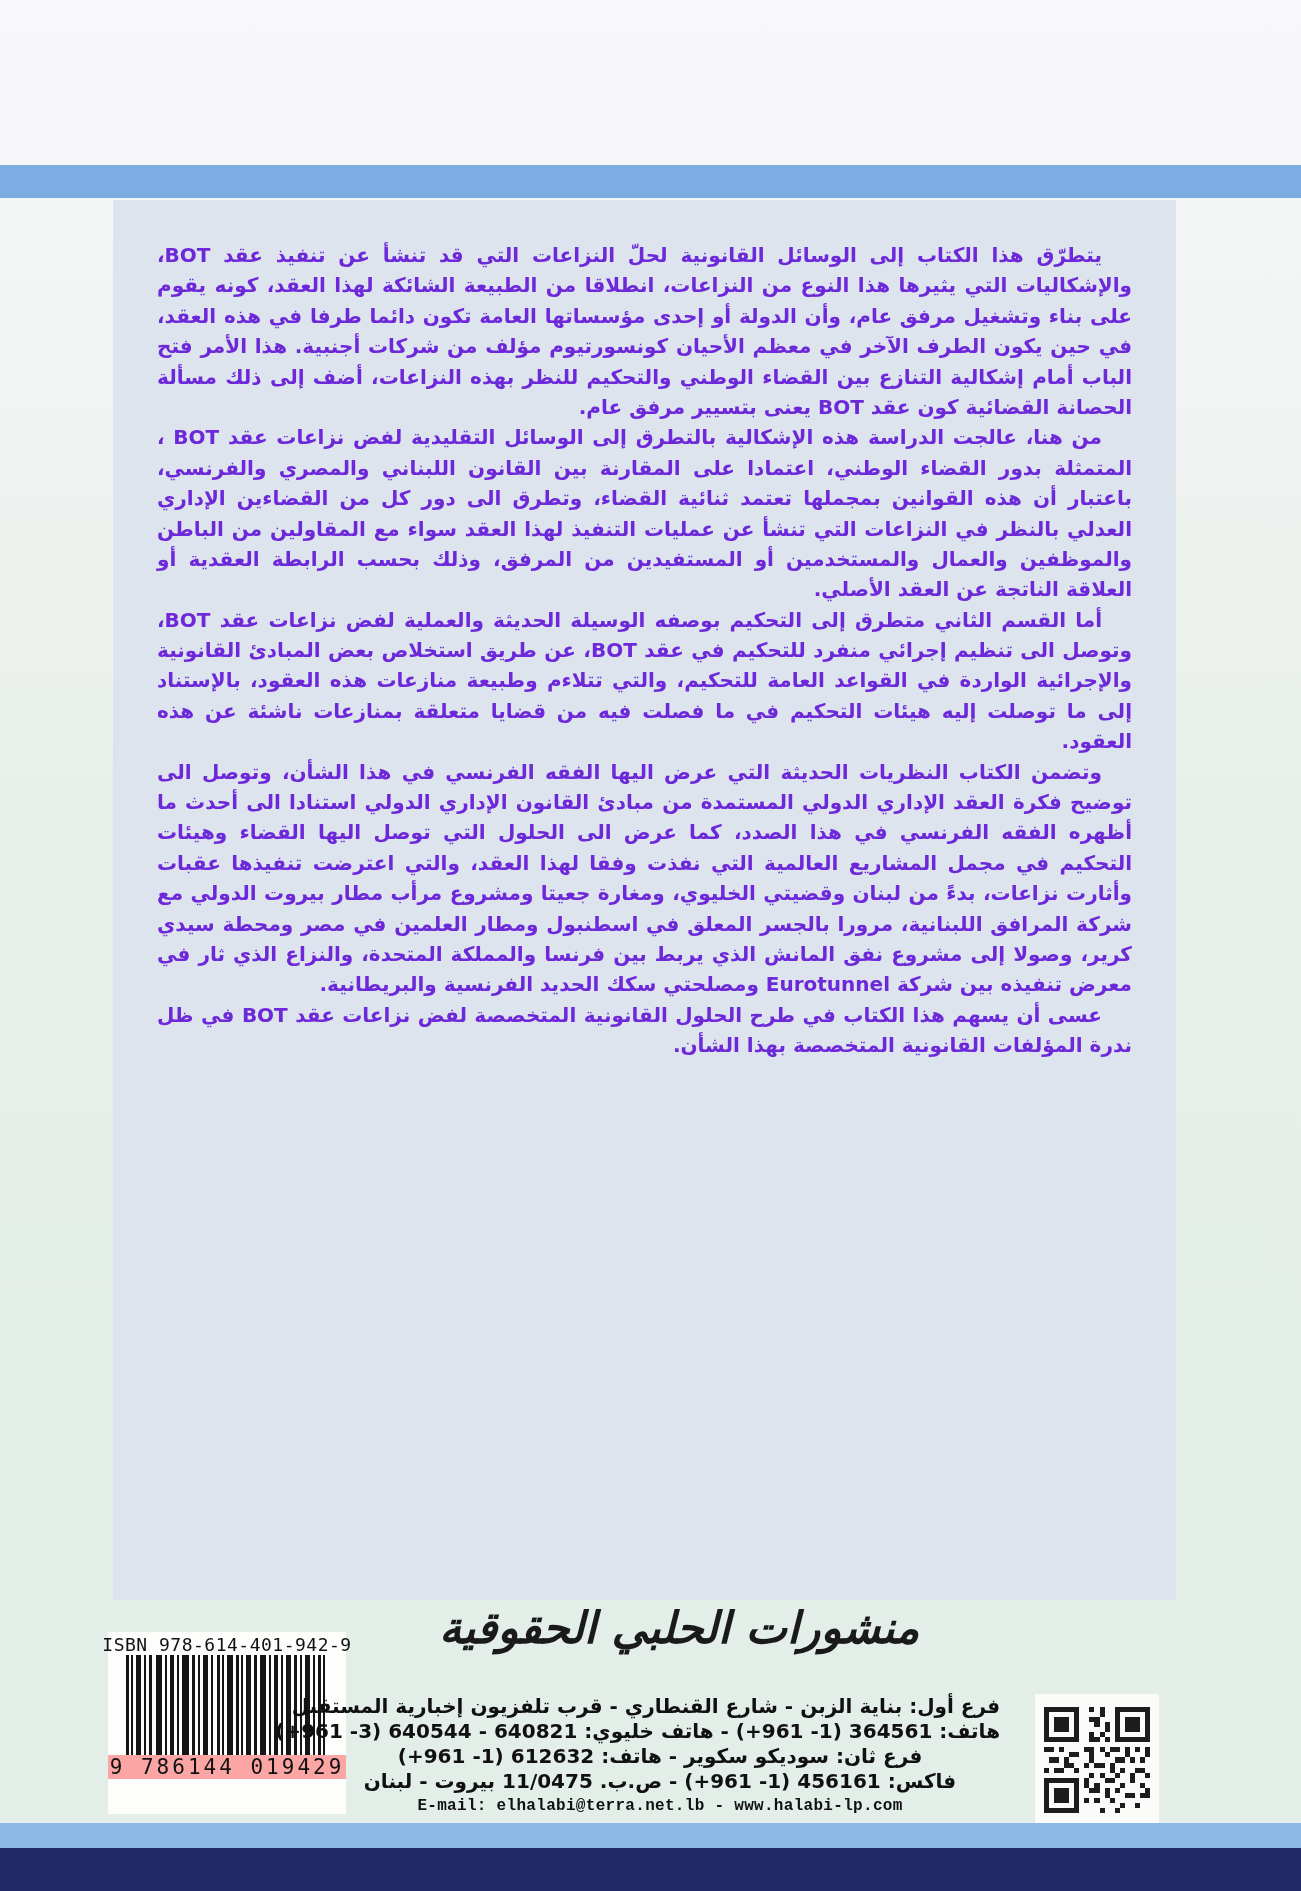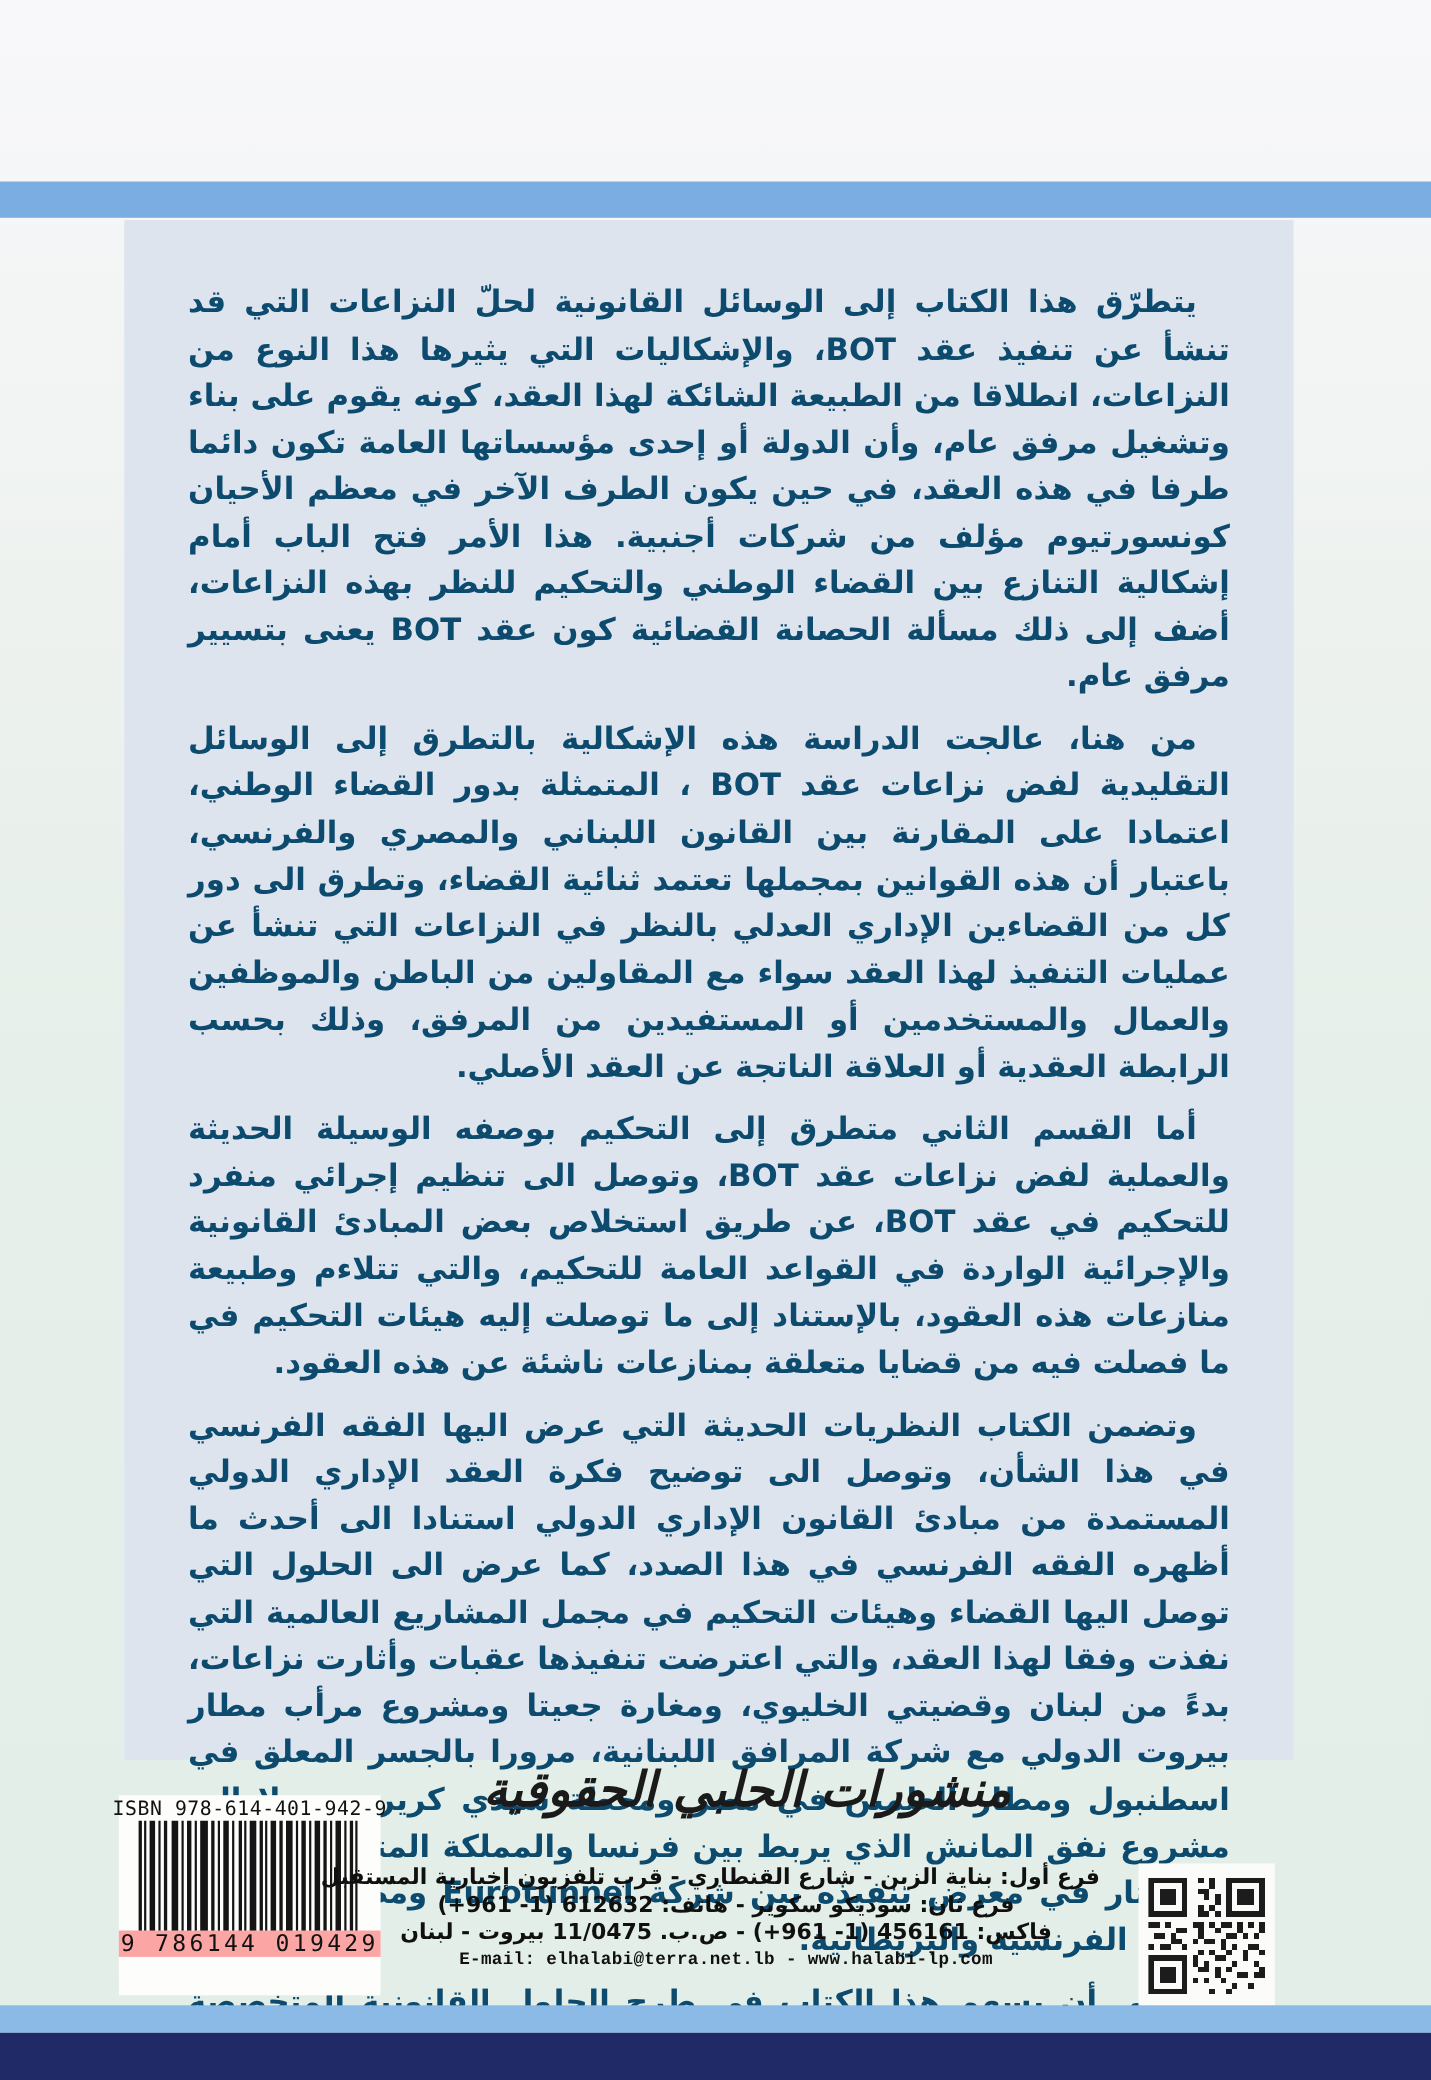--- a/index.html
+++ b/index.html
@@ -17,23 +17,23 @@
   .stripe-bottom-light{position:absolute;left:0;top:1823px;width:100%;height:25px;background:#8cbae7;}
   .stripe-bottom-dark{position:absolute;left:0;top:1848px;width:100%;height:43px;background:#202a66;}
   
   .panel{
     position:absolute;left:113px;top:200px;width:1063px;height:1400px;
     background:#dde4ee;box-sizing:border-box;
     padding:40px 44px 0 44px;
     direction:rtl;
   }
   .para{
-    margin:14px;
-    color:#0c4a6e;
-    font-size:28px;font-weight:bold;
+    margin:0;
+    color:#6d28d9;
+    font-size:20px;font-weight:bold;
     line-height:1.52;
     text-align:justify;
     text-indent:30px;
   }
   
   .logo{
     position:absolute;top:1602px;left:50%;transform:translateX(-44%);
     direction:rtl;
     font-family:"DejaVu Sans",sans-serif;
     font-size:44px;font-weight:bold;font-style:italic;
@@ -129,20 +129,21 @@
           <rect x="191" y="0" width="2" height="104"></rect>
         <rect x="196" y="0" width="3" height="122"></rect>
           <rect x="201" y="0" width="2" height="122"></rect>
       </g>
     </svg>
     <div class="barcode-digits">9 786144 019429</div>
   </div>
 
   <div class="contacts">
     <div class="contact-line">فرع أول: بناية الزبن - شارع القنطاري - قرب تلفزيون إخبارية المستقبل</div>
+    <div class="contact-line">هاتف: 364561 (1- 961+) - هاتف خليوي: 640821 - 640544 (3- 961+)</div>
     <div class="contact-line">فرع ثان: سوديكو سكوير - هاتف: 612632 (1- 961+)</div>
     <div class="contact-line">فاكس: 456161 (1- 961+) - ص.ب. 11/0475 بيروت - لبنان</div>
     <div class="contact-line email">E-mail: elhalabi@terra.net.lb - www.halabi-lp.com</div>
   </div>
 
   <div class="qr-box">
     <svg viewBox="0 0 21 21" xmlns="http://www.w3.org/2000/svg" shape-rendering="crispEdges">
       <rect x="0" y="0" width="21" height="21" fill="#fbfbf9"></rect>
       <g fill="#1c1c1c">
 

